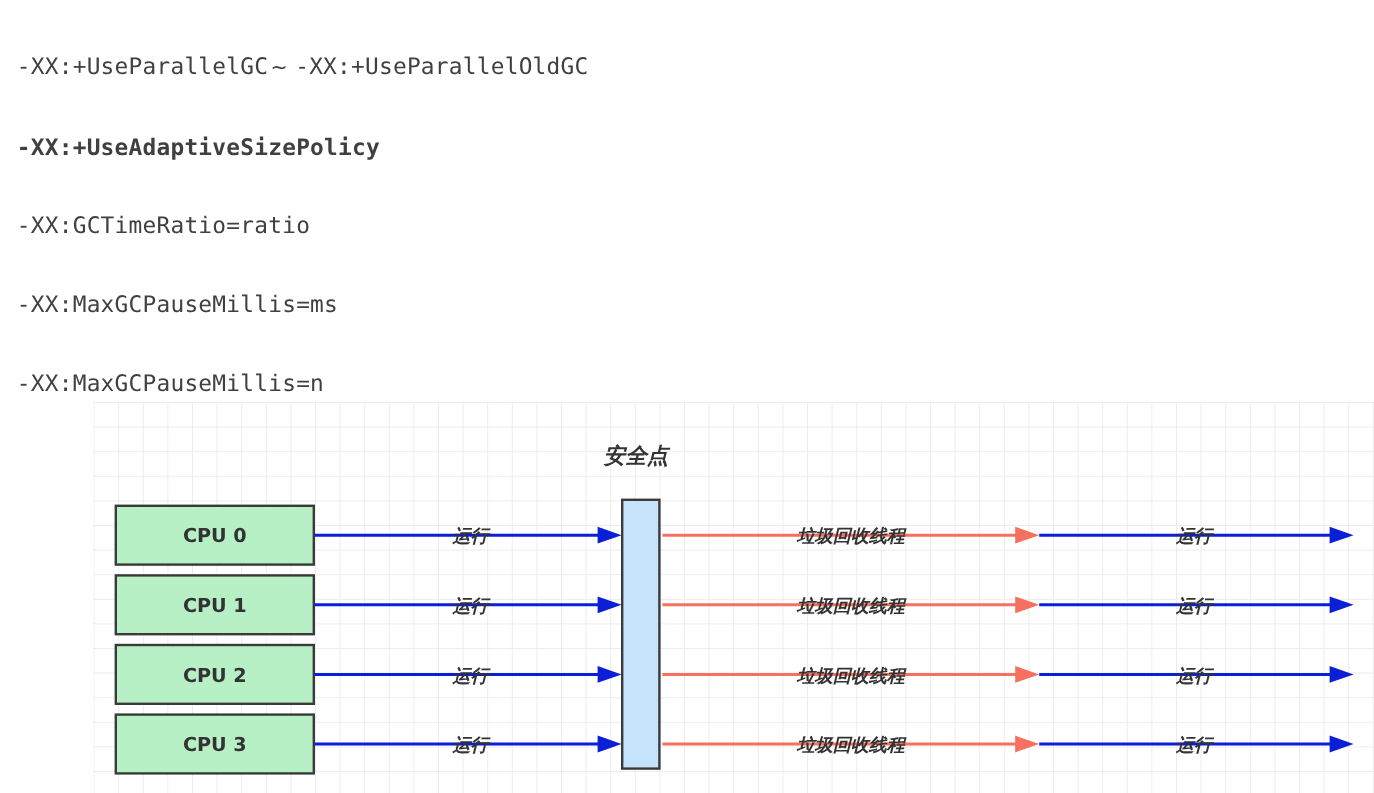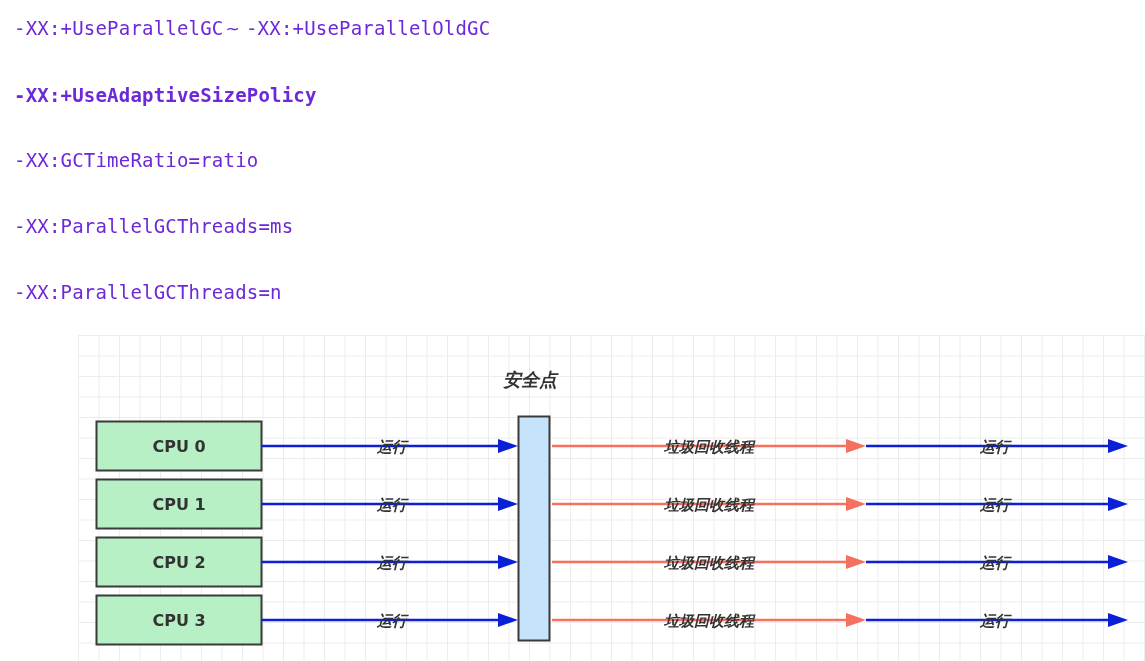--- a/index.html
+++ b/index.html
@@ -1,39 +1,39 @@
 <!DOCTYPE html>
 <html><head>
 <meta charset="utf-8">
 <style>
   html, body { margin:0; padding:0; }
   body { width:1145px; height:661px; background:#ffffff; position:relative; overflow:hidden; font-family:"DejaVu Sans", sans-serif; }
-  .flag { position:absolute; left:14px; font-family:"DejaVu Sans Mono", monospace; font-size:19px; color:#6d28d9; letter-spacing:0.2px; white-space:nowrap; }
+  .flag { position:absolute; left:14px; font-family:"DejaVu Sans Mono", monospace; font-size:19px; color:#404040; letter-spacing:0.2px; white-space:nowrap;margin-top:28px; }
   .flag .tilde { font-family:"DejaVu Sans", sans-serif; font-size:17px; margin:0 6px 0 2px; }
   #grid { position:absolute; left:78px; top:335px; width:1067px; height:326px;
     background-color:#ffffff;
     background-image:
       linear-gradient(to right, #ececec 1px, transparent 1px),
       linear-gradient(to bottom, #ececec 1px, transparent 1px);
     background-size:20.5px 20.5px; }
   #diagram { position:absolute; left:0; top:0; }
   .cpu-label { font-family:"DejaVu Sans", sans-serif; font-weight:bold; font-size:16px; fill:#333; }
   .edge-label { font-family:"DejaVu Sans", sans-serif; font-weight:bold; font-style:italic; font-size:15px; fill:#333; }
   .title-label { font-family:"DejaVu Sans", sans-serif; font-weight:bold; font-style:italic; font-size:18px; fill:#333; }
 </style>
 </head>
 <body>
 
 <div class="flag" style="top:17px;">
   <span>-XX:+UseParallelGC</span><span class="tilde">~</span><span>-XX:+UseParallelOldGC</span>
 </div>
 <div class="flag" style="top:84px;font-weight:bold;">-XX:+UseAdaptiveSizePolicy</div>
 <div class="flag" style="top:149px;">-XX:GCTimeRatio=ratio</div>
-<div class="flag" style="top:215px;">-XX:ParallelGCThreads=ms</div>
-<div class="flag" style="top:281px;">-XX:ParallelGCThreads=n</div>
+<div class="flag" style="top:215px;">-XX:MaxGCPauseMillis=ms</div>
+<div class="flag" style="top:281px;">-XX:MaxGCPauseMillis=n</div>
 
 <div id="grid"></div>
 
 <svg id="diagram" width="1145" height="661">
   <defs>
     <marker id="arrow-blue" markerWidth="12" markerHeight="12" refX="11" refY="6" orient="auto" markerUnits="userSpaceOnUse">
       <path d="M0,0 L22,6 L0,12 Z" transform="scale(0.55,1)" fill="#0a1fd6"></path>
     </marker>
   </defs>
   <text class="title-label" x="503" y="386">安全点</text>

